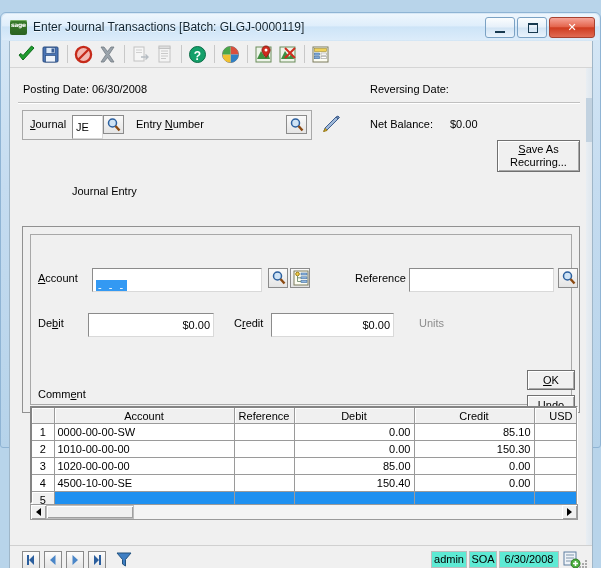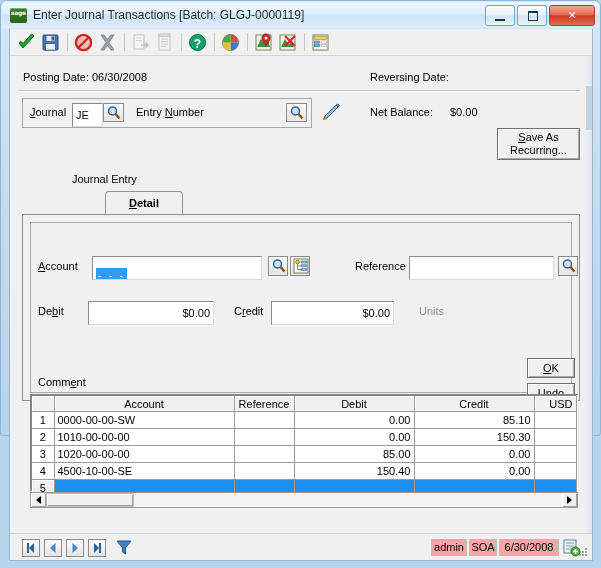--- a/index.html
+++ b/index.html
@@ -4,21 +4,21 @@
 <style>
   html,body{margin:0;padding:0;}
   body{
     width:601px;height:568px;overflow:hidden;
     font-family:"Liberation Sans","DejaVu Sans",sans-serif;
     font-size:11px;color:#000;
     background:#b8d4ea;
   }
   
   #window{
-    position:absolute;left:0;top:0;width:601px;height:436px;
+    position:absolute;left:0;top:12px;width:601px;height:436px;
     box-sizing:border-box;
     background:linear-gradient(to bottom,#d7e8f6 0%,#c5dcf0 40%,#b6d3ea 100%);
     border:1px solid #8fb4d4;
     border-radius:6px 6px 3px 3px;
   }
   
   #titlebar{
     position:absolute;left:1px;top:1px;width:597px;height:26px;
     display:flex;align-items:center;
     background:linear-gradient(to bottom,#eef6fd 0%,#dfeefb 45%,#cde4f7 50%,#dcecfa 100%);
@@ -200,21 +200,21 @@
     position:absolute;left:0;bottom:0;width:100%;height:27px;
     background:#f0f0f0;border-top:1px solid #d0d0d0;box-sizing:border-box;
   }
   .navbtn{
     position:absolute;top:5px;width:18px;height:18px;box-sizing:border-box;
     border:1px solid #8a8a8a;background:linear-gradient(to bottom,#fcfcfc,#e4e4e4);
     cursor:default;
   }
   .statcell{
     position:absolute;top:5px;height:17px;box-sizing:border-box;
-    border:1px solid #bdbdbd;background:#fca5a5;
+    border:1px solid #bdbdbd;background:#5eead4;
     font-size:11px;line-height:15px;text-align:center;color:#000;
   }
   #grip{position:absolute;right:3px;bottom:2px;width:12px;height:12px;}
   #grip i{position:absolute;width:2px;height:2px;background:#a9a9a9;}
 </style>
 </head>
 <body>
 
 <div id="window">
 
@@ -364,23 +364,20 @@
       <div class="lbl" style="left:360px;top:50px;">Net Balance:</div>
       <div class="lbl" style="left:440px;top:50px;">$0.00</div>
 
       <div class="btn3d" style="left:487px;top:72px;width:83px;height:32px;">
         <span><span class="u">S</span>ave As</span>
         <span>Recurring...</span>
       </div>
 
       <div class="lbl" style="left:62px;top:117px;">Journal Entry</div>
 
-      <div class="tab active" style="left:95px;top:135px;width:78px;">
-        <span><span class="u">D</span>etail</span>
-      </div>
 
       <div id="detailpanel" style="left:12px;top:158px;width:558px;height:187px;"></div>
       <div id="detailinner" style="left:20px;top:166px;width:542px;height:171px;"></div>
 
       <div class="lbl" style="left:28px;top:204px;">
         <span class="u">A</span>ccount
       </div>
       <div class="tf" style="left:82px;top:200px;width:170px;height:20px;overflow:hidden;">
         <span class="sel">- - -</span>
       </div>

